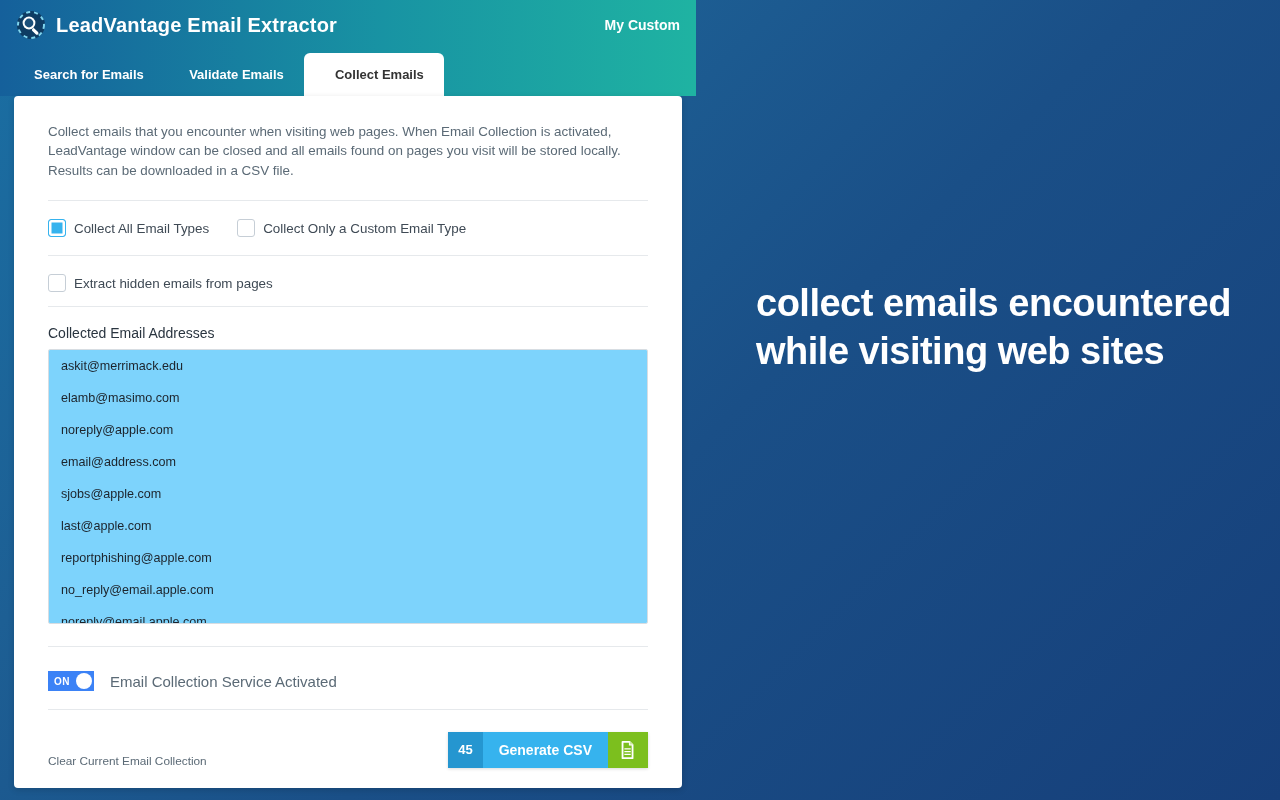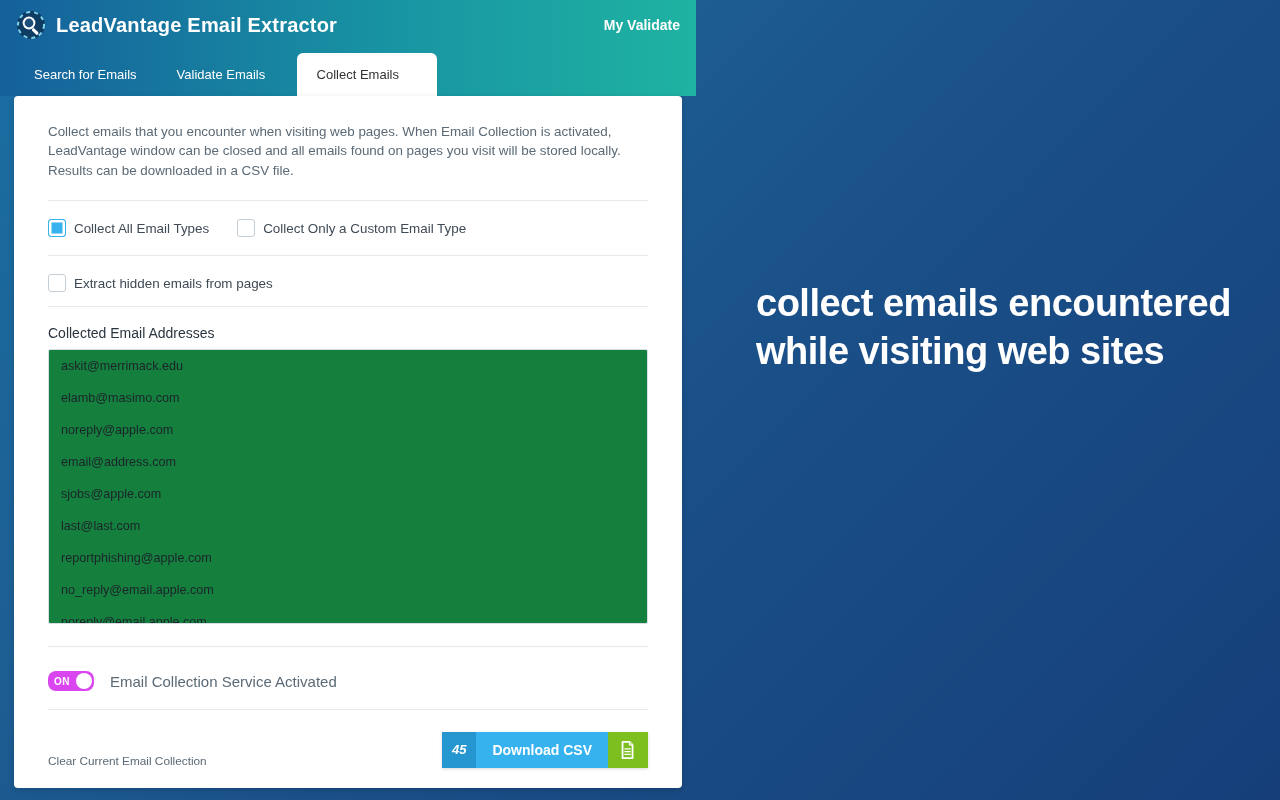--- a/index.html
+++ b/index.html
@@ -19,22 +19,22 @@
   .titlebar { position: relative; display: flex; align-items: center; height: 50px; padding: 0 16px; }
   .logo-wrap { width: 30px; height: 30px; position: relative; margin-right: 10px; }
   .logo-wrap svg { display: block; }
   .app-title { color: #fff; font-weight: 700; font-size: 20px; letter-spacing: .2px; }
   .spacer { flex: 1; }
   .account-link { color: #fff; font-size: 14px; font-weight: 600; cursor: pointer; }
 
   
   .tabs { position: relative; display: flex; align-items: flex-end; height: 46px; padding: 0 14px; }
   .tab {
-    color: #fff; font-size: 13px; font-weight: 400; padding: 14px 20px 14px;
-    border-radius: 6px 6px 0 0; min-width: 140px; text-align: left; cursor: pointer;
+    color: #fff; font-size: 13px; font-weight: 700; padding: 14px 20px 14px;
+    border-radius: 6px 6px 0 0; min-width: 140px; text-align: right; cursor: pointer;
   }
   .tab.active { background: #fff; color: #333; }
 
   
   .card {
     position: relative; margin: 0 14px 12px 14px; background: #fff; border-radius: 4px;
     box-shadow: 0 2px 6px rgba(0,0,0,.15);
     padding: 26px 34px 18px 34px;
     height: calc(800px - 96px - 12px);
   }
@@ -48,41 +48,41 @@
     display: inline-flex; align-items: center; justify-content: center; cursor: pointer;
   }
   .check.checked { background: #36b3ee; border-color: #36b3ee; box-shadow: inset 0 0 0 2.5px #fff; }
   .opt-label { color: #3f4a55; font-size: 13.4px; margin-left: 8px; }
   .opt-item { display: inline-flex; align-items: center; }
 
   .section-label { color: #2a3540; font-size: 14px; font-weight: 400; margin: 18px 0 8px 0; }
 
   .listbox {
     border: 1px solid #d7dde2; border-radius: 2px; height: 275px; overflow-y: scroll;
-    background: #15803d;
+    background: #7dd3fc;
   }
   .listbox .item { font-size: 12.6px; color: #1c232b; padding: 9px 10px 9px 12px; }
   
   .listbox::-webkit-scrollbar { width: 14px; }
   .listbox::-webkit-scrollbar-track { background: #f1f2f3; }
   .listbox::-webkit-scrollbar-thumb { background: #c4c8cc; }
 
   .toggle-row { display: flex; align-items: center; gap: 16px; margin: 24px 0 6px 0; }
   .toggle {
-    width: 46px; height: 20px; border-radius: 8px; background: #d946ef; position: relative;
+    width: 46px; height: 20px; border-radius: 0; background: #3b82f6; position: relative;
     display: inline-flex; align-items: center; padding: 0 6px; cursor: pointer;
   }
   .toggle .knob { position: absolute; right: 2px; top: 2px; width: 16px; height: 16px; background: #fff; border-radius: 50%; }
   .toggle .on-text { color: #fff; font-size: 10px; font-weight: 700; letter-spacing: .5px; }
   .toggle-label { color: #5b6a76; font-size: 15px; }
 
   .bottom-row { display: flex; align-items: flex-end; margin-top: 22px; }
   .clear-link { color: #5b6a76; font-size: 11.8px; cursor: pointer; }
   .dl-wrap { display: inline-flex; align-items: stretch; margin-left: auto; box-shadow: 0 1px 3px rgba(0,0,0,.15); }
-  .dl-count { background: #2596d0; color: #fff; font-weight: 700; font-size: 13px; padding: 10px 10px; font-style: italic; }
+  .dl-count { background: #2596d0; color: #fff; font-weight: 700; font-size: 13px; padding: 10px 10px; }
   .dl-btn { background: #36b3ee; color: #fff; font-weight: 700; font-size: 14px; padding: 10px 16px; cursor: pointer; }
   .dl-icon { background: #7cbf1e; color: #fff; width: 40px; display: inline-flex; align-items: center; justify-content: center; cursor: pointer; }
   .dl-icon svg { width: 18px; height: 20px; }
 
   
   .promo-col {
     flex: 1; display: flex; align-items: flex-start; padding: 280px 40px 0 60px;
   }
   .promo-text { color: #fff; font-size: 38px; font-weight: 700; line-height: 1.25; letter-spacing: -.5px;  }
 </style>
@@ -97,21 +97,21 @@
       <svg viewBox="0 0 30 30" width="30" height="30">
         <circle cx="15" cy="15" r="14" fill="#0e3c63"></circle>
         <circle cx="15" cy="15" r="13" fill="none" stroke="#7fd5ef" stroke-width="2" stroke-dasharray="4 4"></circle>
         <circle cx="13" cy="13" r="6.4" fill="#fff"></circle>
         <circle cx="13" cy="13" r="4.4" fill="#1b4f7a"></circle>
         <rect x="17.5" y="17.5" width="8" height="3.2" rx="1.6" transform="rotate(45 17.5 17.5)" fill="#fff"></rect>
       </svg>
     </span>
     <div class="app-title">LeadVantage Email Extractor</div>
     <div class="spacer"></div>
-    <div class="account-link">My Validate</div>
+    <div class="account-link">My Custom</div>
   </div>
 
   <div class="tabs">
     <div class="tab">Search for Emails</div>
     <div class="tab">Validate Emails</div>
     <div class="tab active">Collect Emails</div>
   </div>
 
   <div class="card">
     <div class="desc">Collect emails that you encounter when visiting web pages. When Email Collection is activated, LeadVantage window can be closed and all emails found on pages you visit will be stored locally. Results can be downloaded in a CSV file.</div>
@@ -137,41 +137,41 @@
     </div>
     <div class="divider"></div>
 
     <div class="section-label">Collected Email Addresses</div>
     <div class="listbox">
       <div class="item">askit@merrimack.edu</div>
       <div class="item">elamb@masimo.com</div>
       <div class="item">noreply@apple.com</div>
       <div class="item">email@address.com</div>
       <div class="item">sjobs@apple.com</div>
-      <div class="item">last@last.com</div>
+      <div class="item">last@apple.com</div>
       <div class="item">reportphishing@apple.com</div>
       <div class="item">no_reply@email.apple.com</div>
       <div class="item">noreply@email.apple.com</div>
     </div>
 
     <div class="divider" style="margin-top:22px;"></div>
     <div class="toggle-row">
       <span class="toggle">
         <span class="on-text">ON</span>
         <span class="knob"></span>
       </span>
       <span class="toggle-label">Email Collection Service Activated</span>
     </div>
     <div class="divider" style="margin-top:18px;"></div>
 
     <div class="bottom-row">
       <span class="clear-link">Clear Current Email Collection</span>
       <span class="dl-wrap">
         <span class="dl-count">45</span>
-        <span class="dl-btn">Download CSV</span>
+        <span class="dl-btn">Generate CSV</span>
         <span class="dl-icon">
           <svg viewBox="0 0 18 22">
             <path fill="#fff" d="M3 1h8l4 4v15a1 1 0 0 1-1 1H3a1 1 0 0 1-1-1V2a1 1 0 0 1 1-1z"></path>
             <path fill="#7cbf1e" d="M4 3h6v3h3v13H4z"></path>
             <path fill="#fff" d="M5 9h7v1.4H5zM5 12h7v1.4H5zM5 15h7v1.4H5z"></path>
             <path fill="#cfe9a6" d="M11 1l4 4h-4z"></path>
           </svg>
         </span>
       </span>
     </div>

